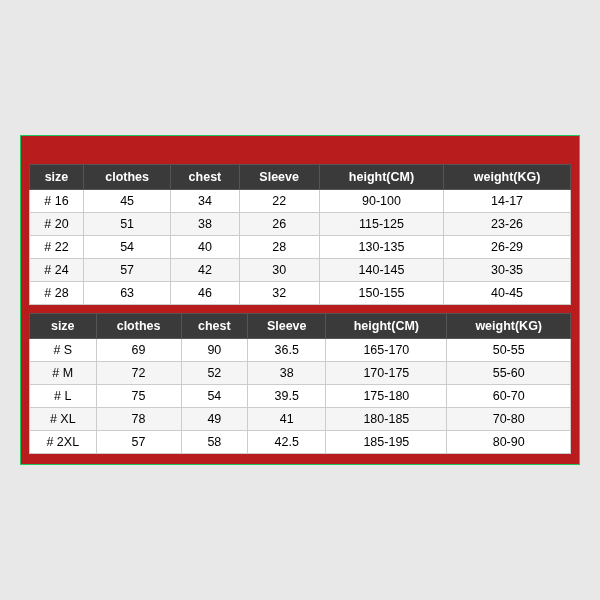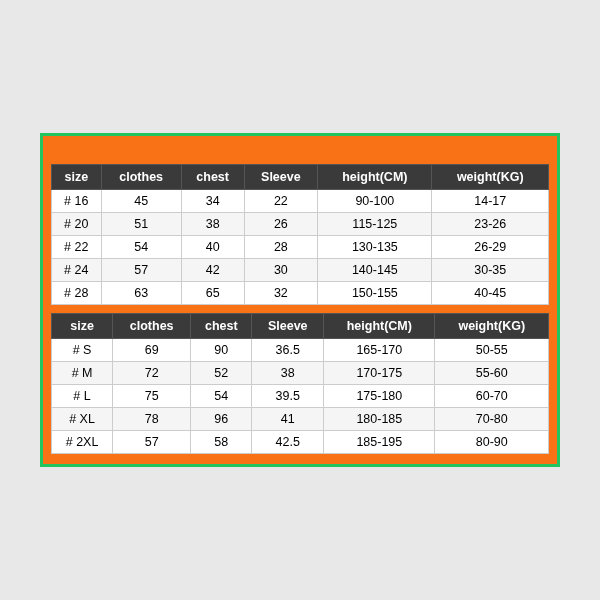--- a/index.html
+++ b/index.html
@@ -6,24 +6,24 @@
     body {
       background: #e8e8e8;
       display: flex;
       justify-content: center;
       align-items: center;
       width: 600px;
       height: 600px;
       font-family: Arial, sans-serif;
     }
     .chart-container {
-      background: #f97316;
-      border: 3px solid #22c55e;
+      background: #b91c1c;
+      border: 1px solid #22c55e;
       padding: 10px 8px;
-      width: 520px;
+      width: 560px;
     }
     .chart-title {
       text-align: center;
       font-size: 20px;
       font-weight: bold;
       padding: 8px 0 10px 0;
       letter-spacing: 1px;
     }
     table {
       width: 100%;
@@ -97,21 +97,21 @@
           <td># 24</td>
           <td>57</td>
           <td>42</td>
           <td>30</td>
           <td>140-145</td>
           <td>30-35</td>
         </tr>
         <tr>
           <td># 28</td>
           <td>63</td>
-          <td>65</td>
+          <td>46</td>
           <td>32</td>
           <td>150-155</td>
           <td>40-45</td>
         </tr>
       </tbody>
   </table>
 
   <table class="second-table">
     <thead>
       <tr id="thead2">
@@ -144,21 +144,21 @@
           <td># L</td>
           <td>75</td>
           <td>54</td>
           <td>39.5</td>
           <td>175-180</td>
           <td>60-70</td>
         </tr>
         <tr>
           <td># XL</td>
           <td>78</td>
-          <td>96</td>
+          <td>49</td>
           <td>41</td>
           <td>180-185</td>
           <td>70-80</td>
         </tr>
         <tr>
           <td># 2XL</td>
           <td>57</td>
           <td>58</td>
           <td>42.5</td>
           <td>185-195</td>

